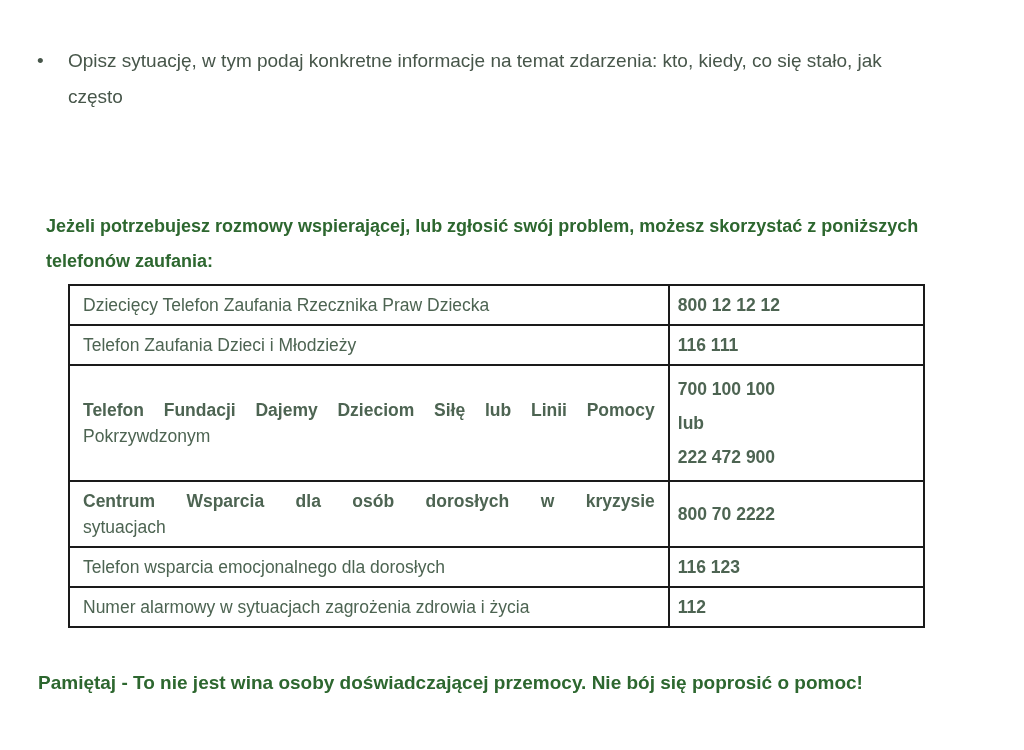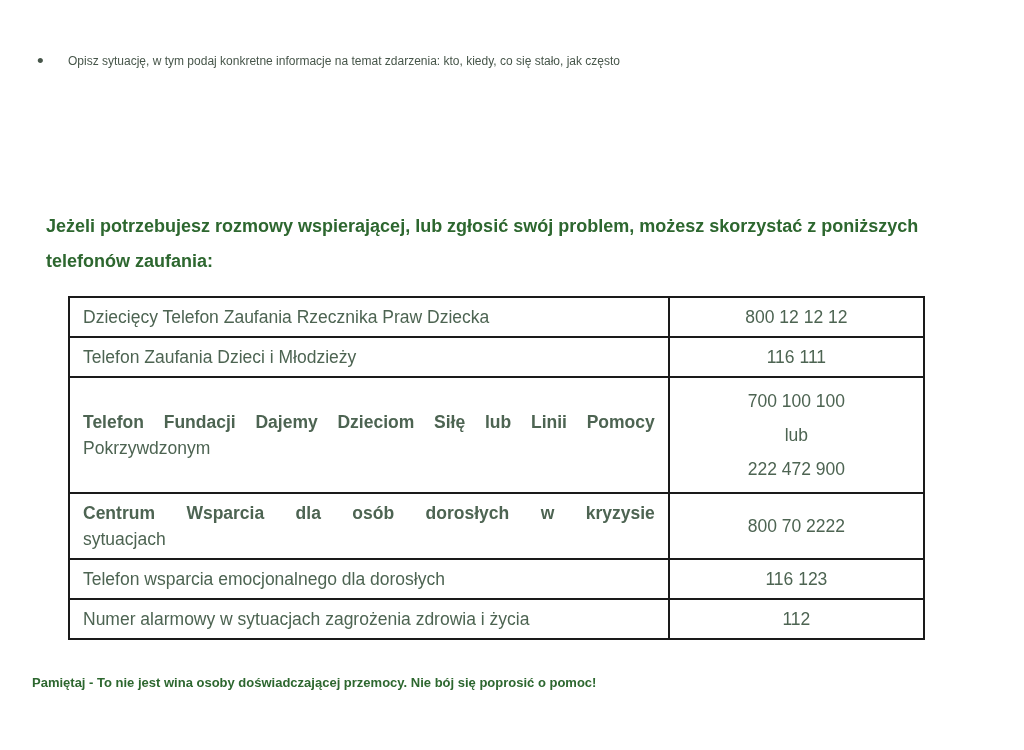--- a/index.html
+++ b/index.html
@@ -27,21 +27,21 @@
     top: 43px;
     left: 30px;
     width: 885px;
     margin: 0;
     padding: 0;
     list-style: none;
   }
   .bullets li {
     position: relative;
     padding-left: 38px;
-    font-size: 12px;
+    font-size: 19px;
     line-height: 36px;
     color: var(--body-text);
   }
   .bullets li::before {
     content: "\2022";
     position: absolute;
     left: 7px;
     top: 0;
     font-size: 19px;
     color: var(--body-text);
@@ -56,49 +56,49 @@
     margin: 16px;
     font-size: 18px;
     font-weight: bold;
     line-height: 35px;
     color: var(--accent);
   }
 
   
   .helpline-table {
     position: absolute;
-    top: 296px;
+    top: 284px;
     left: 68px;
     width: 857px;
     border-collapse: collapse;
     table-layout: fixed;
     padding-left: 44px;
   }
   .helpline-table td {
     border: 2px solid var(--border);
     vertical-align: middle;
     font-size: 17.5px;
     color: var(--table-text);
     padding: 6px 13px;
   }
   .helpline-table .cell-name { width: 564px; }
-  .helpline-table .cell-phone { width: 240px; text-align: center; padding: 6px 8px; }
+  .helpline-table .cell-phone { width: 240px; text-align: left; padding: 6px 8px; font-weight: bold; }
   .name-line { line-height: 26px; text-align: left; }
   .name-line:not(:last-child) { text-align: justify; text-align-last: justify; font-weight: bold; }
   .phone-line { line-height: 26px; }
   .cell-phone.multi .phone-line { line-height: 34px; }
 
   
   .footer-note {
     position: absolute;
     top: 670px;
-    left: 32px;
+    left: 38px;
     width: 950px;
     margin: 0;
-    font-size: 13px;
+    font-size: 19px;
     font-weight: bold;
     line-height: 26px;
     color: var(--accent);
   }
 </style>
 </head>
 <body>
 
 <div class="page">
 

